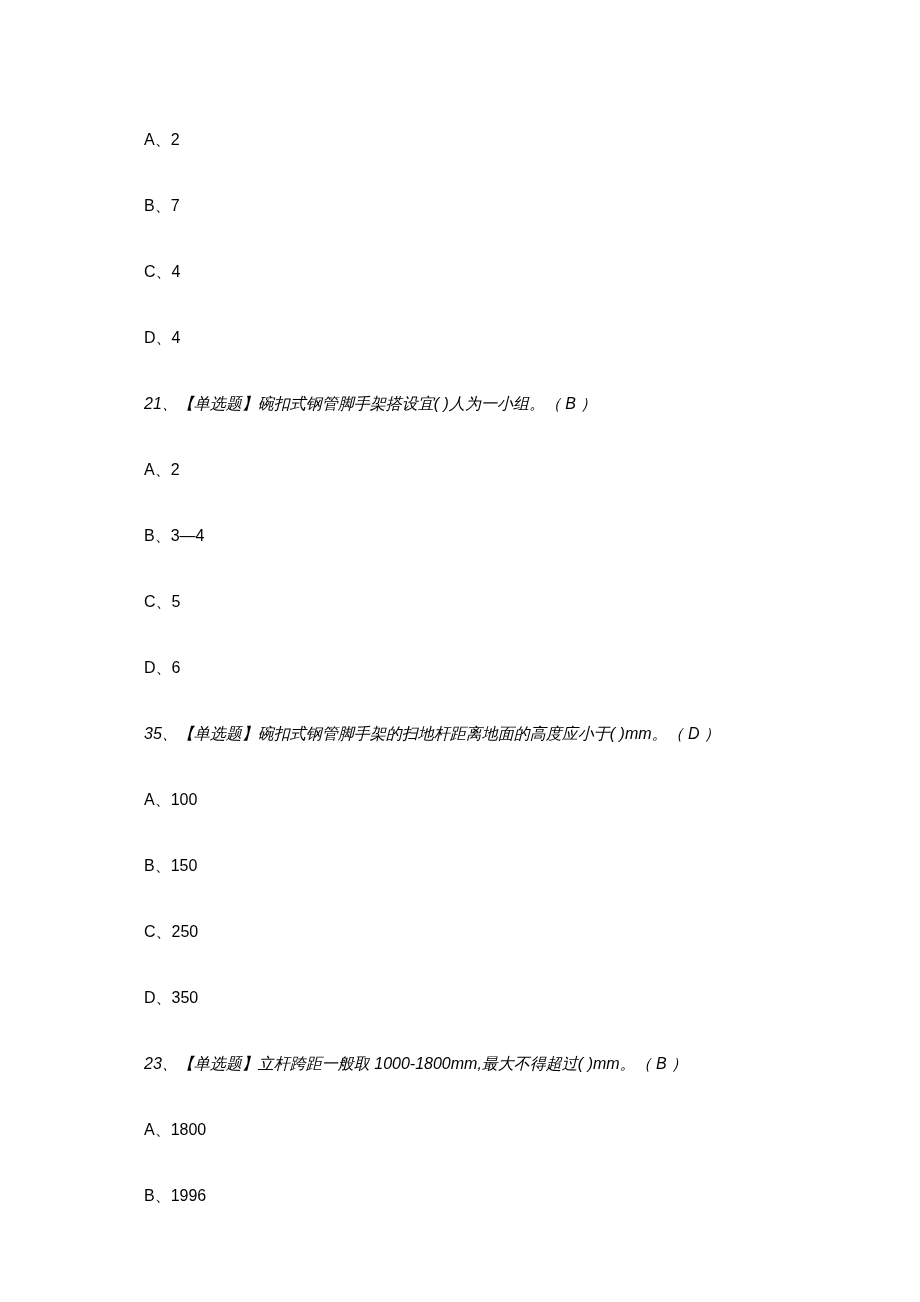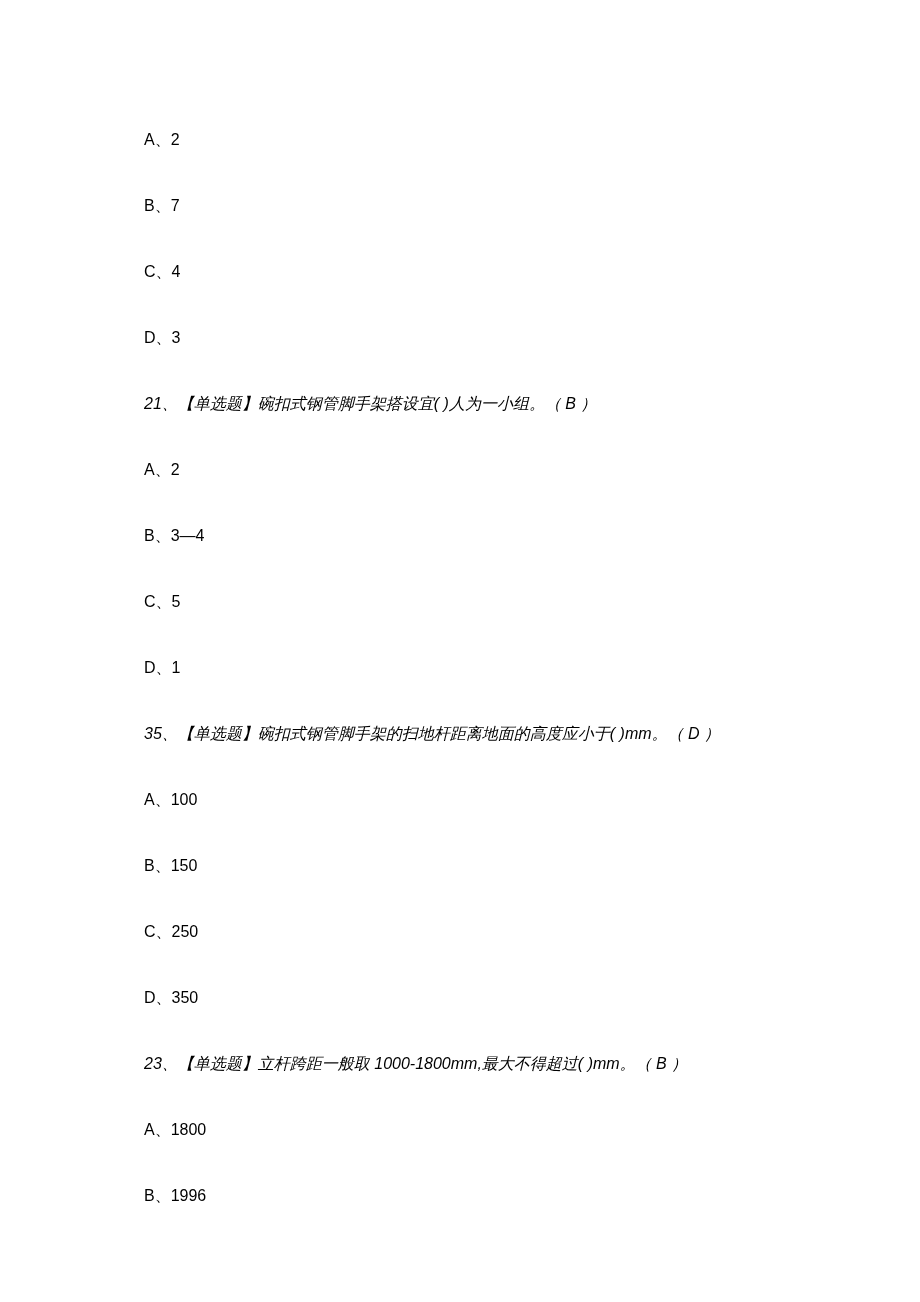--- a/index.html
+++ b/index.html
@@ -24,27 +24,27 @@
       margin-bottom: 42px;
       font-style: italic;
     }
   </style>
 </head>
 <body>
 
 <div class="option">A、2</div>
 <div class="option">B、7</div>
 <div class="option">C、4</div>
-<div class="option">D、3</div>
+<div class="option">D、4</div>
 
 <div class="question">21、【单选题】碗扣式钢管脚手架搭设宜( )人为一小组。（  B  ）</div>
 <div class="option">A、2</div>
 <div class="option">B、3—4</div>
 <div class="option">C、5</div>
-<div class="option">D、1</div>
+<div class="option">D、6</div>
 
 <div class="question">35、【单选题】碗扣式钢管脚手架的扫地杆距离地面的高度应小于( )mm。（  D  ）</div>
 <div class="option">A、100</div>
 <div class="option">B、150</div>
 <div class="option">C、250</div>
 <div class="option">D、350</div>
 
 <div class="question">23、【单选题】立杆跨距一般取 1000-1800mm,最大不得超过( )mm。（  B  ）</div>
 <div class="option">A、1800</div>
 <div class="option">B、1996</div>

